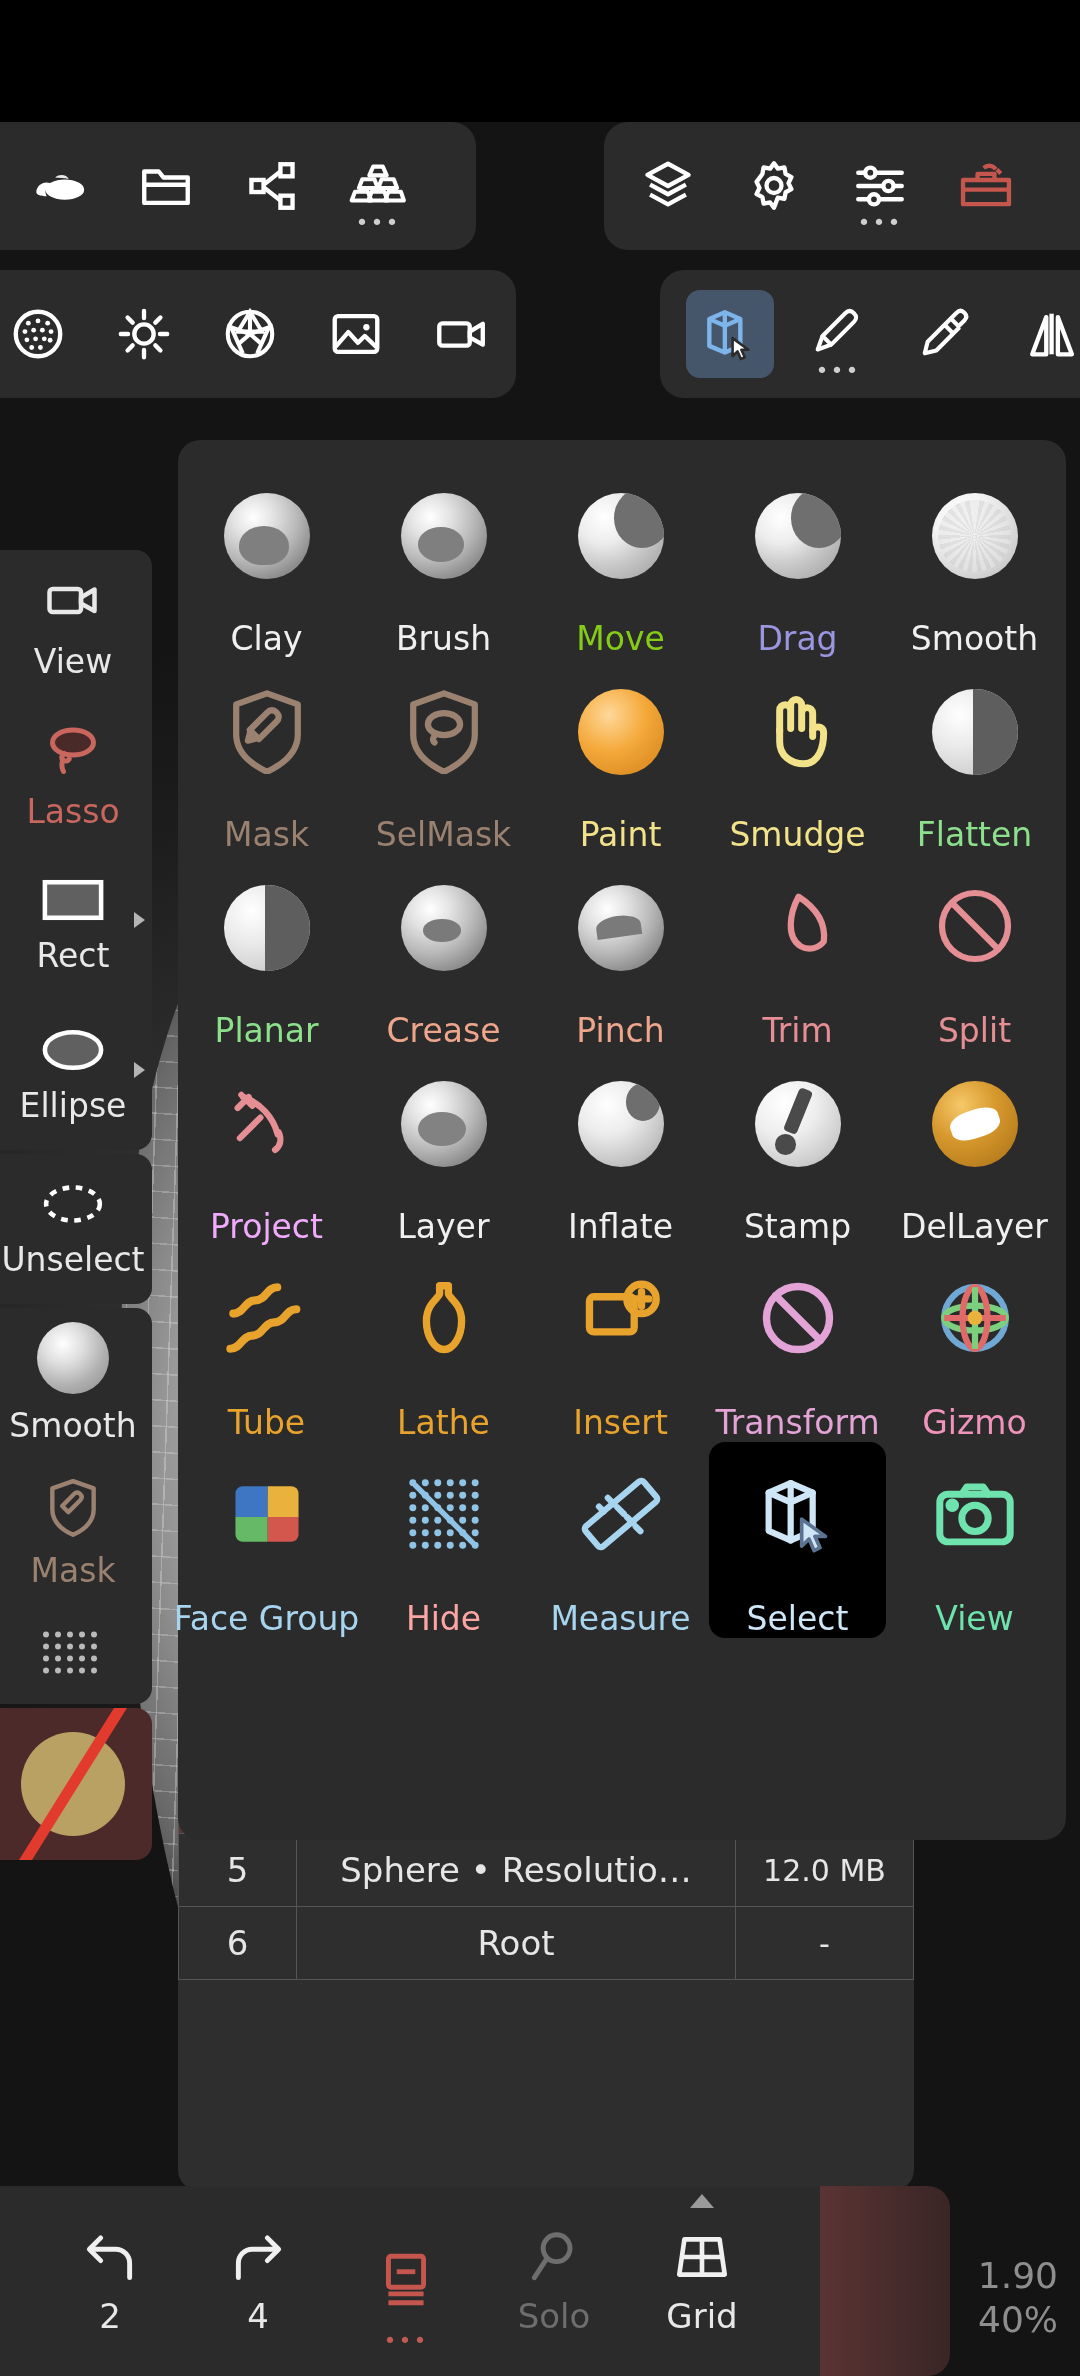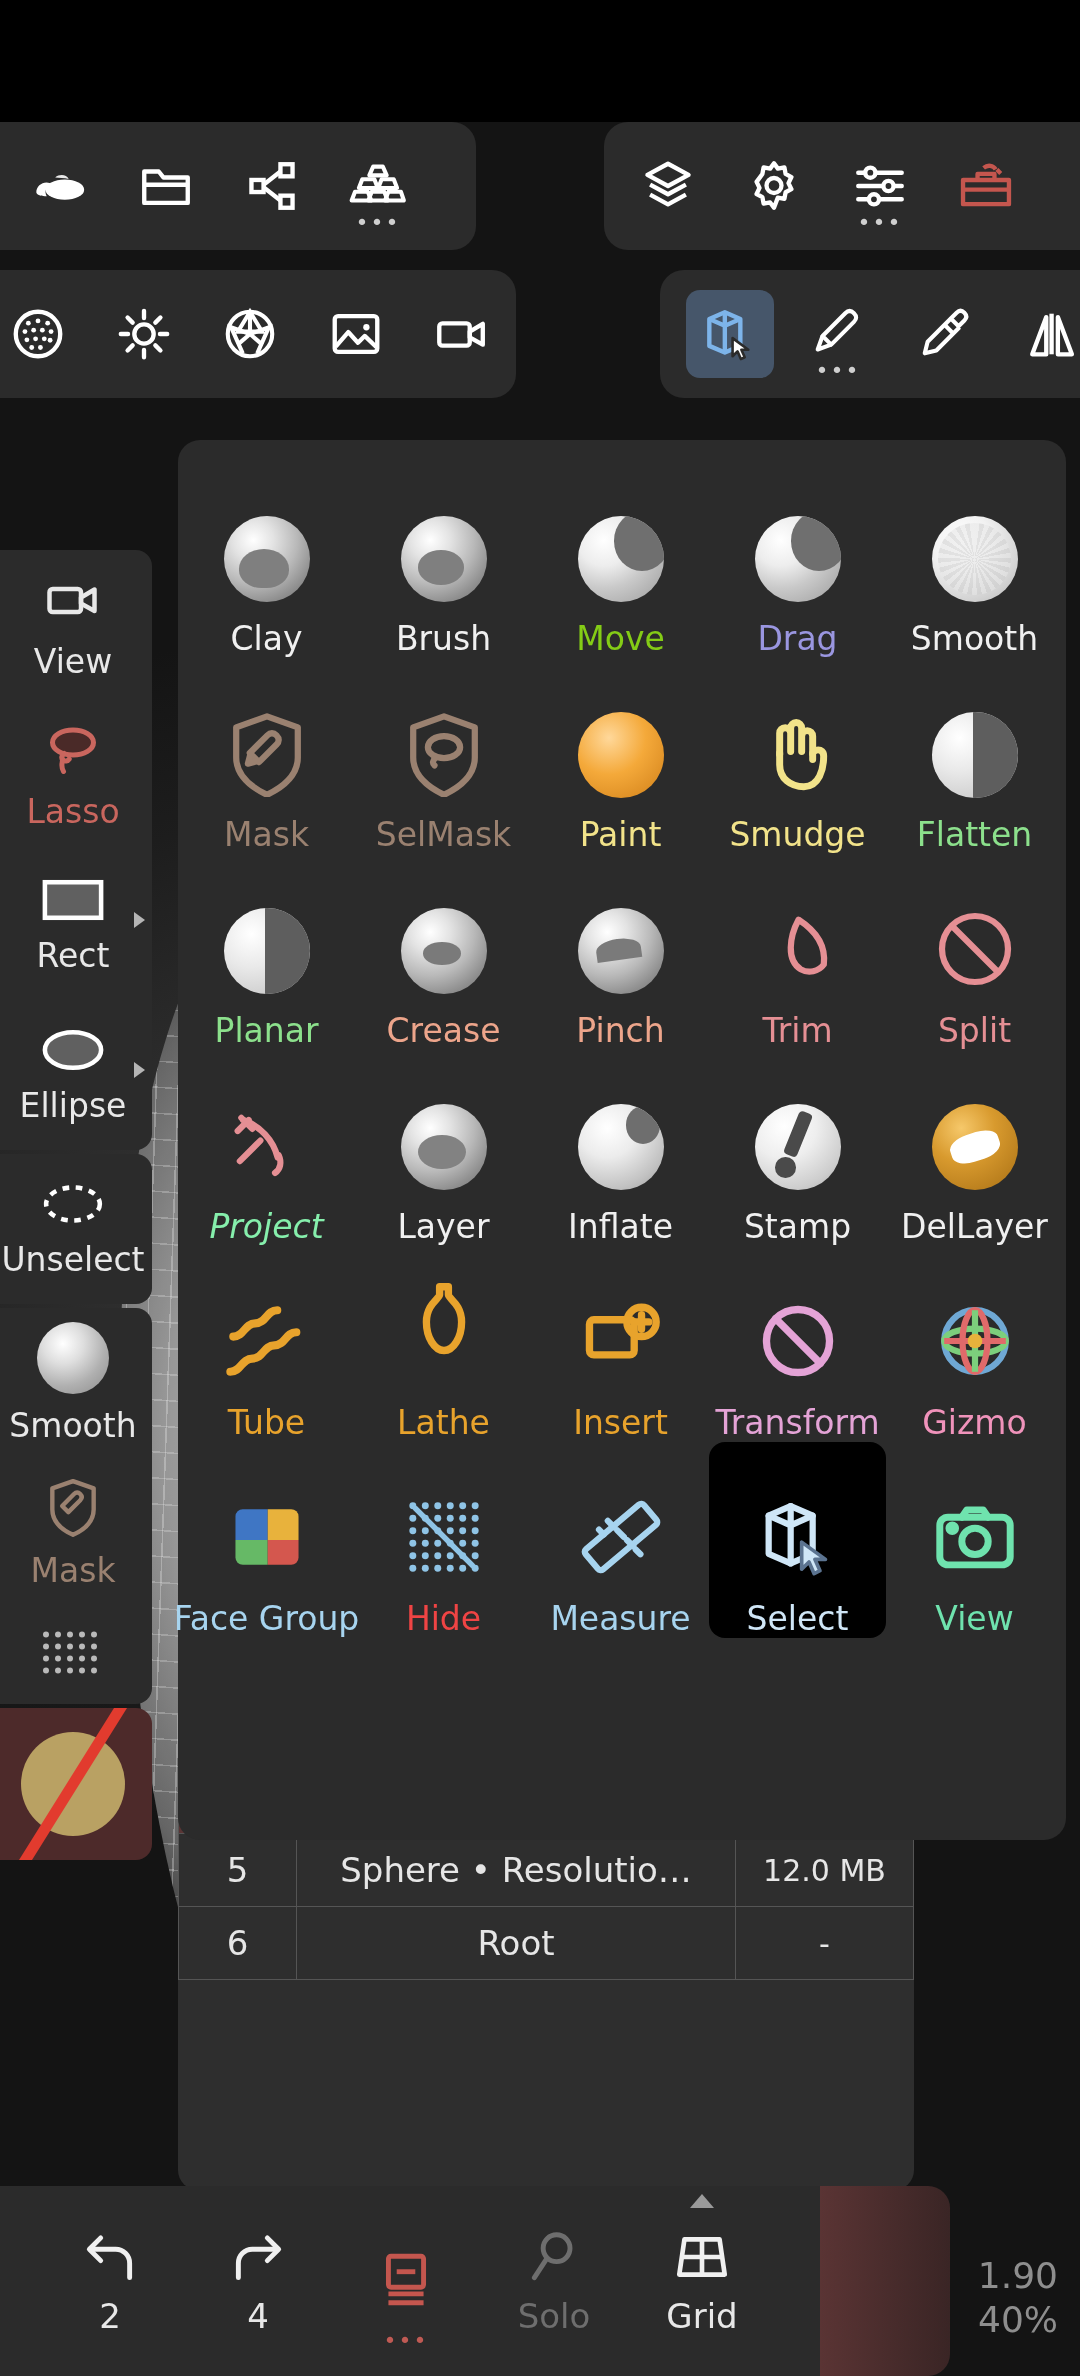--- a/index.html
+++ b/index.html
@@ -97,21 +97,21 @@
   }
 
   
   #palette{
     position:absolute; left:178px; top:440px; width:888px; height:1400px;
     background:#2b2b2b; border-radius:22px; z-index:8;
     padding:22px 0 18px 0;
   }
   .pal-grid{ display:grid; grid-template-columns:repeat(5,177px); }
   .pal-cell{
-    height:196px; display:flex;flex-direction:column;align-items:center;justify-content:flex-end;
+    height:196px; display:flex;flex-direction:column;align-items:center;justify-content:space-between;
     padding-top:20px;
   }
   .pal-cell .glyph{ height:108px; display:flex;align-items:center;justify-content:center; }
   .pal-cell .lbl{ font-size:33px; margin-top:6px; white-space:nowrap;}
   .pal-cell.selected{ background:#000000; border-radius:16px; }
 
   
   .sph{ width:86px;height:86px;border-radius:50%;
         background:radial-gradient(circle at 34% 28%, #ffffff 0%, #e3e3e3 24%, #b9b9b9 52%, #8e8e8e 76%, #6e6e6e 100%);
         position:relative; overflow:hidden; }
@@ -588,21 +588,21 @@
       </div>
       <div class="pal-cell">
         <div class="glyph">
           <span><svg width="88" height="88" viewBox="0 0 24 24" fill="none" stroke="#e58f94" stroke-width="1.7" stroke-linejoin="round" stroke-linecap="round">
               <path d="M5.5 5.2c4.6 1.6 8.2 5.4 9.4 10.2"></path>
               <path d="M4.6 16.4l5.6-5.6"></path>
               <path d="M15.2 14.8c.9 2 .4 3.8-1 4.8"></path>
               <path d="M5 4.6l3 3M4 8.2l3-3"></path>
             </svg></span>
         </div>
-        <div class="lbl" style="color: #86efac; font-style: italic;">Project</div>
+        <div class="lbl" style="color: #f0abfc;">Project</div>
       </div>
       <div class="pal-cell">
         <div class="glyph">
           <span class="sph">
             <span class="dent" style="left:20%;top:36%;width:56%;height:40%;border-radius:50%;background:#828282"></span>
           </span>
         </div>
         <div class="lbl" style="color: rgb(240, 240, 240);">Layer</div>
       </div>
       <div class="pal-cell">
@@ -725,21 +725,21 @@
               <circle cx="20.5" cy="17.1" r=".95"></circle>
               <circle cx="3.5" cy="20.5" r=".95"></circle>
               <circle cx="6.9" cy="20.5" r=".95"></circle>
               <circle cx="10.3" cy="20.5" r=".95"></circle>
               <circle cx="13.7" cy="20.5" r=".95"></circle>
               <circle cx="17.1" cy="20.5" r=".95"></circle>
               <circle cx="20.5" cy="20.5" r=".95"></circle>
         <path d="M4 4l16 16" stroke="#8fc4e6" stroke-width="1.5" fill="none"></path>
             </svg></span>
         </div>
-        <div class="lbl" style="color: #ef4444;">Hide</div>
+        <div class="lbl" style="color: #fca5a5;">Hide</div>
       </div>
       <div class="pal-cell">
         <div class="glyph">
           <span><svg width="88" height="88" viewBox="0 0 24 24" fill="none" stroke="#a7d4ef" stroke-width="1.7" stroke-linejoin="round" stroke-linecap="round">
               <rect x="1.6" y="8.4" width="20.8" height="7.2" rx="1" transform="rotate(-40 12 12)"></rect>
               <path d="M8.4 7.6l1.8 1.8M11 10.2l1.8 1.8M13.6 12.8l1.8 1.8M6 10l1.3 1.3M16 15.4l1.3 1.3"></path>
             </svg></span>
         </div>
         <div class="lbl" style="color: rgb(167, 212, 239);">Measure</div>
       </div>

